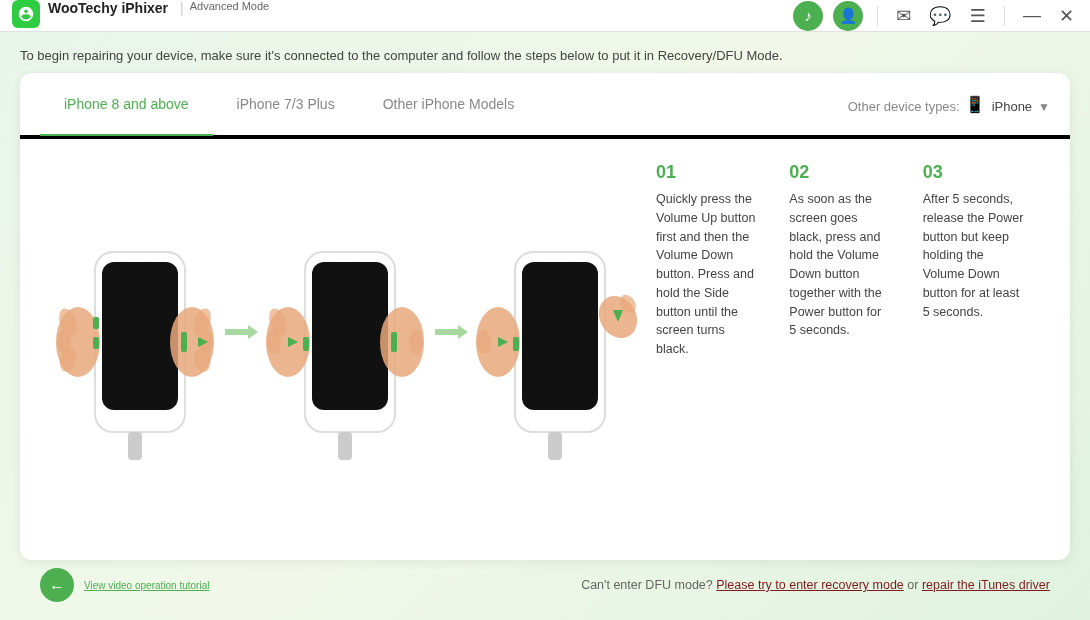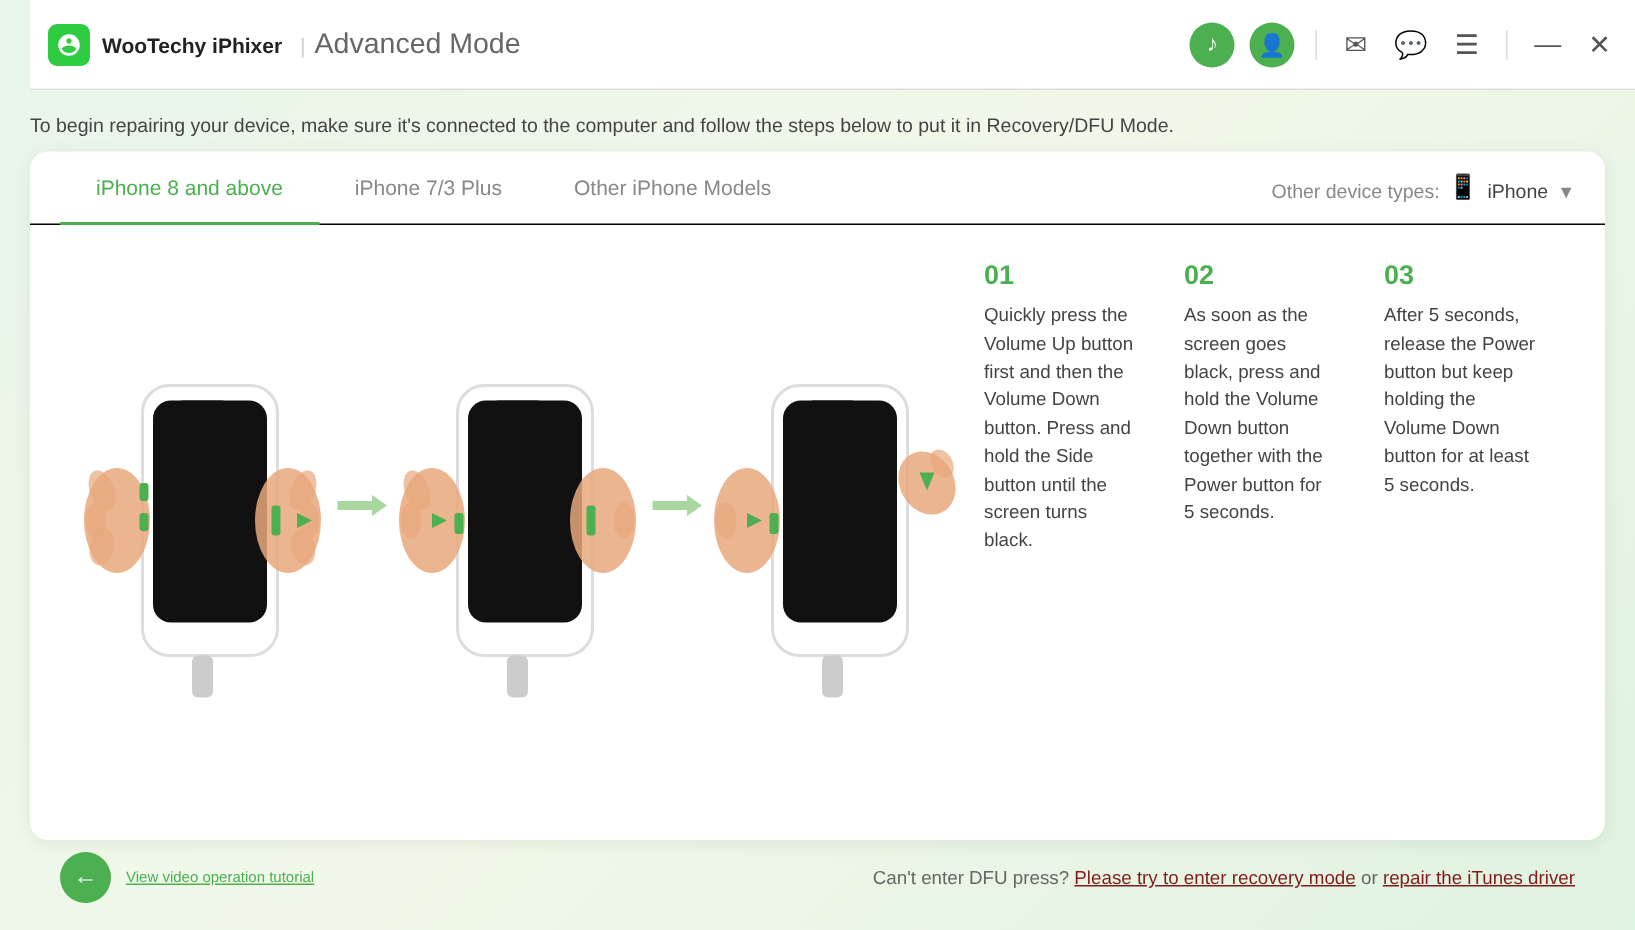--- a/index.html
+++ b/index.html
@@ -8,45 +8,43 @@
       background: linear-gradient(135deg, #e8f5e9 0%, #f1f8e9 50%, #e0f2e0 100%);
       width: 1090px;
       height: 620px;
       overflow: hidden;
       display: flex;
       flex-direction: column;
     }
     
     .titlebar {
       background: #fff;
-      height: 60px;
-      display: flex;
-      align-items: center;
+      height: 32px;
+      display: flex;
       padding: 0 12px;
       border-bottom: 1px solid #e0e0e0;
       flex-shrink: 0;
-      margin-left: 20px;
     }
     .titlebar-logo {
       width: 28px; height: 28px;
       background: #2ecc40;
       border-radius: 6px;
       display: flex; align-items: center; justify-content: center;
       margin-right: 8px;
     }
     .titlebar-logo svg { width: 18px; height: 18px; fill: white; }
     .titlebar-appname {
       font-size: 14px; font-weight: 600; color: #222;
       margin-right: 6px;
     }
     .titlebar-divider {
       color: #ccc; margin: 0 6px; font-size: 14px;
     }
     .titlebar-mode {
-      font-size: 19px; color: #666;
+      font-size: 11px; color: #666;
     }
     .titlebar-spacer { flex: 1; }
     .titlebar-icons {
       display: flex; align-items: center; gap: 10px;
     }
     .icon-circle {
       width: 30px; height: 30px; border-radius: 50%;
       display: flex; align-items: center; justify-content: center;
       font-size: 16px; cursor: pointer;
     }
@@ -73,23 +71,23 @@
       flex: 1;
       display: flex;
       flex-direction: column;
       overflow: hidden;
       box-shadow: 0 2px 12px rgba(0,0,0,0.07);
     }
     
     .tabs {
       display: flex;
       align-items: center;
-      border-bottom: 1px solid #000000;
+      border-bottom: 4px solid #000000;
       padding: 0 20px;
-      height: 49px;
+      height: 66px;
       flex-shrink: 0;
     }
     .tab {
       padding: 0 24px;
       height: 100%;
       display: flex;
       align-items: center;
       font-size: 14px;
       color: #888;
       cursor: pointer;
@@ -353,19 +351,19 @@
     </div>
   </div>
 
   <div class="footer">
     <div class="footer-left">
       <button class="back-btn">←</button>
       <span class="video-link">View video operation tutorial</span>
     </div>
     <div class="footer-spacer"></div>
     <div class="footer-right">
-      <span>Can't enter DFU press?</span>
+      <span>Can't enter DFU mode?</span>
       <a>Please try to enter recovery mode</a>
       <span>or</span>
       <a>repair the iTunes driver</a>
     </div>
   </div>
 </div>
 
 </body></html>

